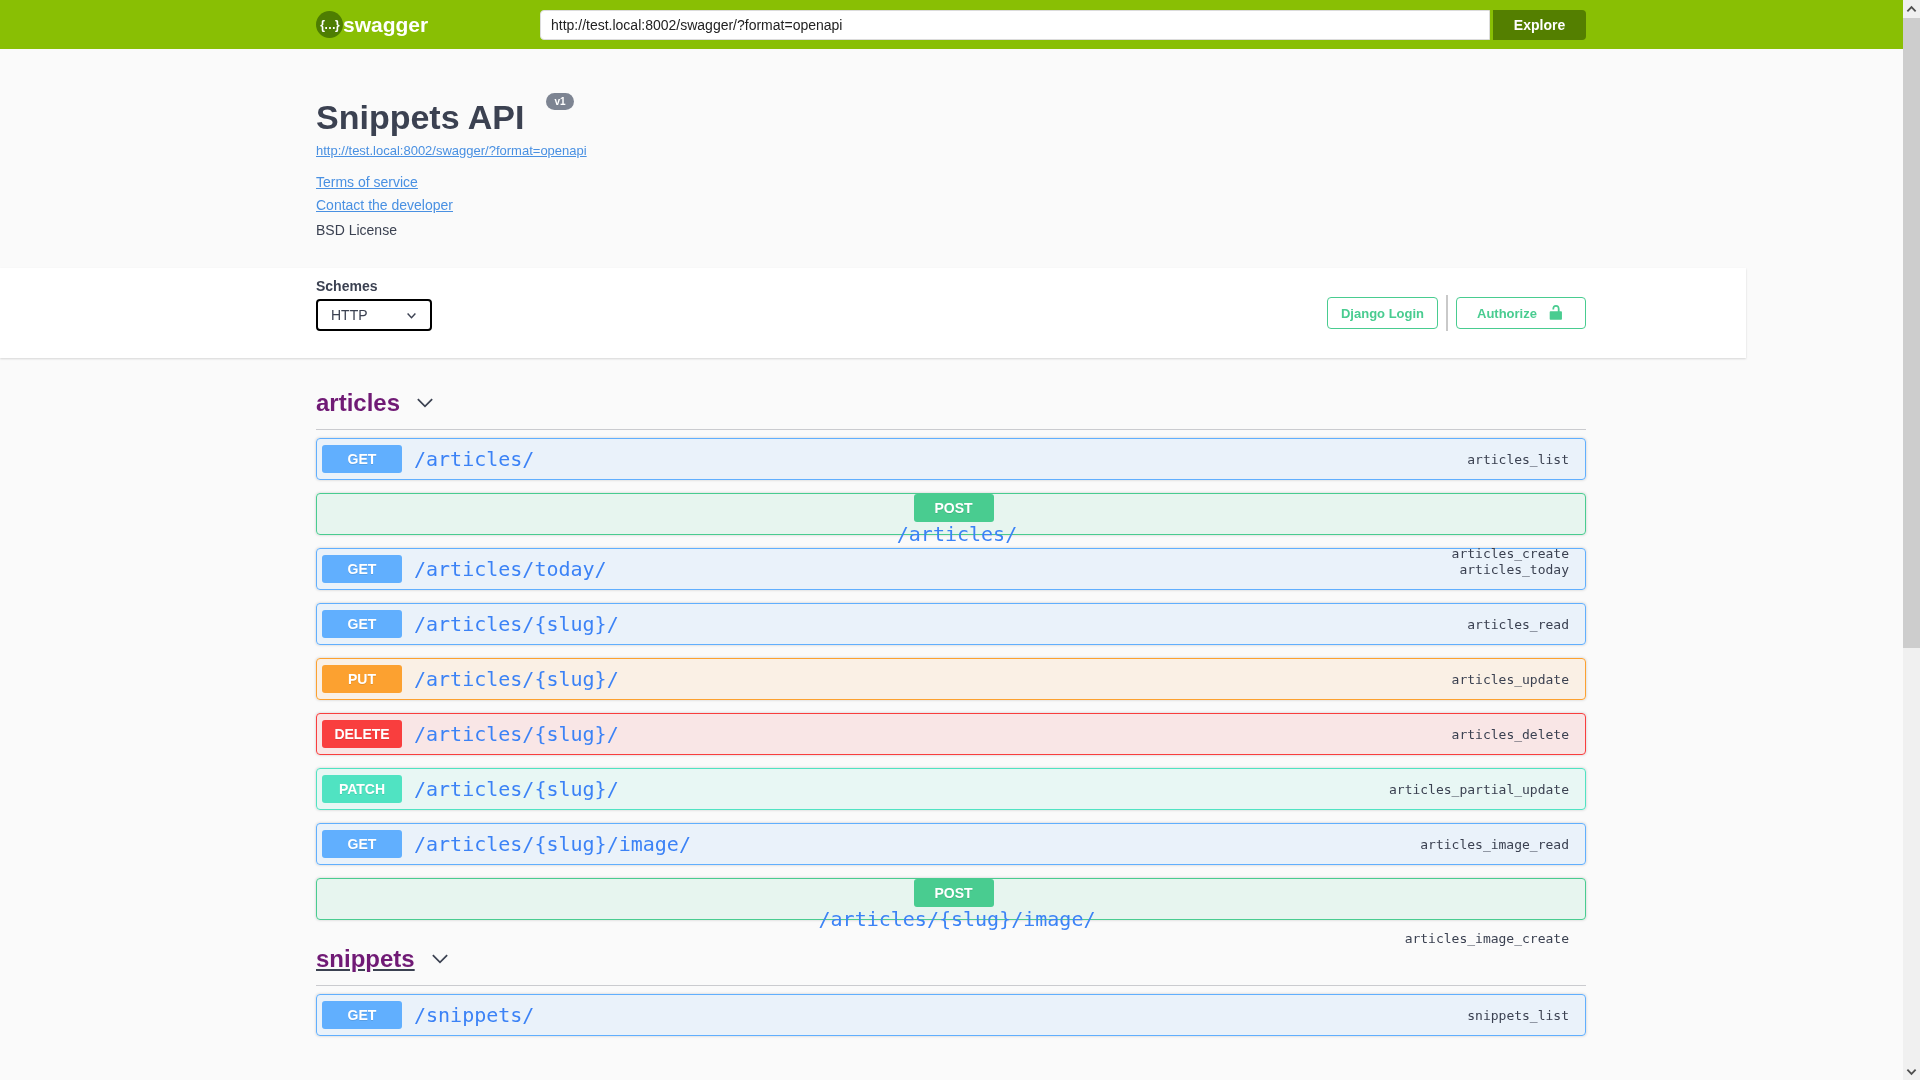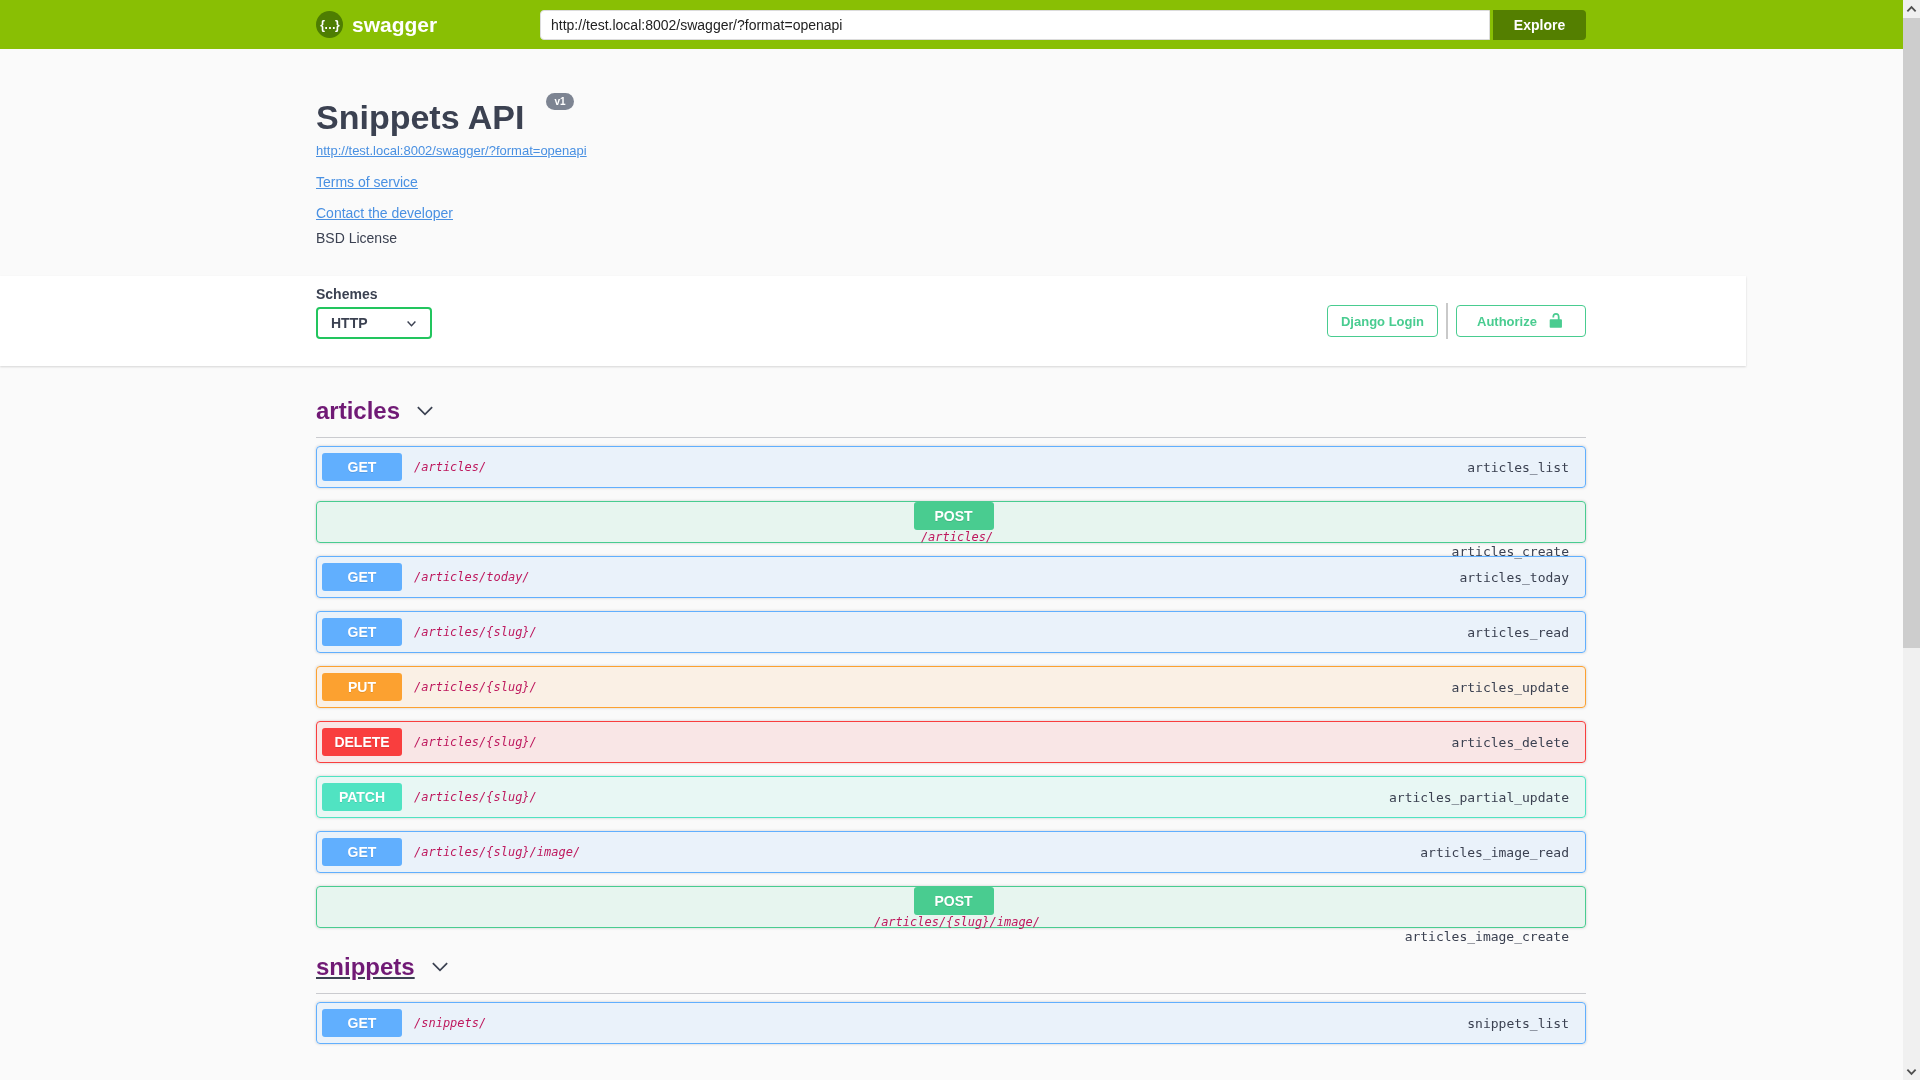--- a/index.html
+++ b/index.html
@@ -15,21 +15,21 @@
   
   .topbar { width: 1903px; height: 49px; background: #89bf04; }
   .topbar-inner { display: flex; align-items: center; height: 49px; }
   .logo { display: flex; align-items: center; cursor: pointer; }
   .logo-circle {
     width: 27px; height: 27px; border-radius: 50%;
     background: #4e7d02; color: #fff;
     display: flex; align-items: center; justify-content: center;
     font-size: 12px; font-weight: bold; letter-spacing: -1px;
   }
-  .logo-text { color: #fff; font-size: 21px; font-weight: bold; margin-left: 9px; }
+  .logo-text { color: #fff; font-size: 21px; font-weight: bold; margin-left: 0; }
   .dl-form { margin-left: auto; display: flex; align-items: center; width: 1046px; }
   .url-input {
     flex: 1; height: 30px; border: 1px solid #dcdcdc; border-radius: 4px 0 0 4px;
     padding: 0 10px; font-size: 14px; color: #222; outline: none;
     font-family: "Liberation Sans", sans-serif; background: #fff;
   }
   .explore-btn {
     width: 93px; height: 30px; margin-left: 3px; border: none; border-radius: 0 4px 4px 0;
     background: #547f00; color: #fff; font-weight: bold; font-size: 14px;
     font-family: "Liberation Sans", sans-serif; cursor: pointer;
@@ -47,34 +47,34 @@
     margin-top: 7px; font-family: "DejaVu Sans Mono", "Liberation Mono", monospace;
     font-size: 12.5px; color: #3b4151;
   }
   .spec-link {
     display: inline-block; margin-top: 7px; font-size: 13px;
     color: #4990e2; text-decoration: underline; cursor: pointer;
   }
   .api-desc { margin-top: 23px; font-size: 14px; color: #3b4151; }
   .info-link { display: block; width: max-content; font-size: 14px; color: #4990e2; text-decoration: underline; cursor: pointer; }
   .terms-link { margin-top: 15px; }
-  .contact-link { margin-top: 15px; }
+  .contact-link { margin-top: 7px; }
   .license-text { margin-top: 9px; font-size: 14px; color: #3b4151; }
 
   
   .scheme-container {
     margin-top: 30px; width: 1746px; background: #fff;
     box-shadow: 0 1px 2px 0 rgba(0,0,0,0.15); padding: 10px 0 27px 0;
   }
   .scheme-inner { display: flex; align-items: flex-end; justify-content: space-between; }
   .schemes-label { display: block; font-size: 14px; font-weight: bold; color: #3b4151; margin-bottom: 5px; }
   .scheme-select {
-    width: 116px; height: 32px; border: 2px solid #22c55e; border-radius: 4px;
+    width: 116px; height: 32px; border: 2px solid #000000; border-radius: 4px;
     display: flex; align-items: center; padding: 0 12px 0 13px;
-    font-size: 14px; font-weight: bold; color: #3b4151; cursor: pointer; background: #fff;
+    font-size: 14px; font-weight: normal; color: #3b4151; cursor: pointer; background: #fff;
   }
   .scheme-select .sel-chevron { margin-left: auto; display: flex; }
   .auth-wrapper { display: flex; align-items: center; }
   .btn-outline-green {
     height: 32px; background: #fff; border: 1.5px solid #49cc90; border-radius: 4px;
     color: #49cc90; font-weight: bold; font-size: 13px;
     display: flex; align-items: center; justify-content: center; cursor: pointer;
     font-family: "Liberation Sans", sans-serif;
   }
   .django-login-btn { width: 111px; }
@@ -94,21 +94,21 @@
     box-shadow: 0 0 3px rgba(0,0,0,0.19); cursor: pointer;
   }
   .method {
     min-width: 80px; height: 28px; line-height: 28px; margin-left: 5px;
     border-radius: 3px; text-align: center; color: #fff;
     font-size: 14px; font-weight: bold; padding: 0 8px;
     text-shadow: 0 1px 0 rgba(0,0,0,0.1);
   }
   .path {
     margin-left: 12px; font-family: "DejaVu Sans Mono", "Liberation Mono", monospace;
-    font-size: 12px; color: #be185d; font-style: italic;
+    font-size: 20px; color: #3b82f6;
   }
   .opid {
     margin-left: auto; margin-right: 16px;
     font-family: "DejaVu Sans Mono", "Liberation Mono", monospace;
     font-size: 13px; color: #3b4151;
   }
   .opblock[data-method="GET"]    { border-color: #61affe; background: rgba(97,175,254,0.1); }
   .opblock[data-method="GET"] .method    { background: #61affe; }
   .opblock[data-method="POST"]   { border-color: #49cc90; background: rgba(73,204,144,0.1); flex-direction: column; }
   .opblock[data-method="POST"] .method   { background: #49cc90; }

